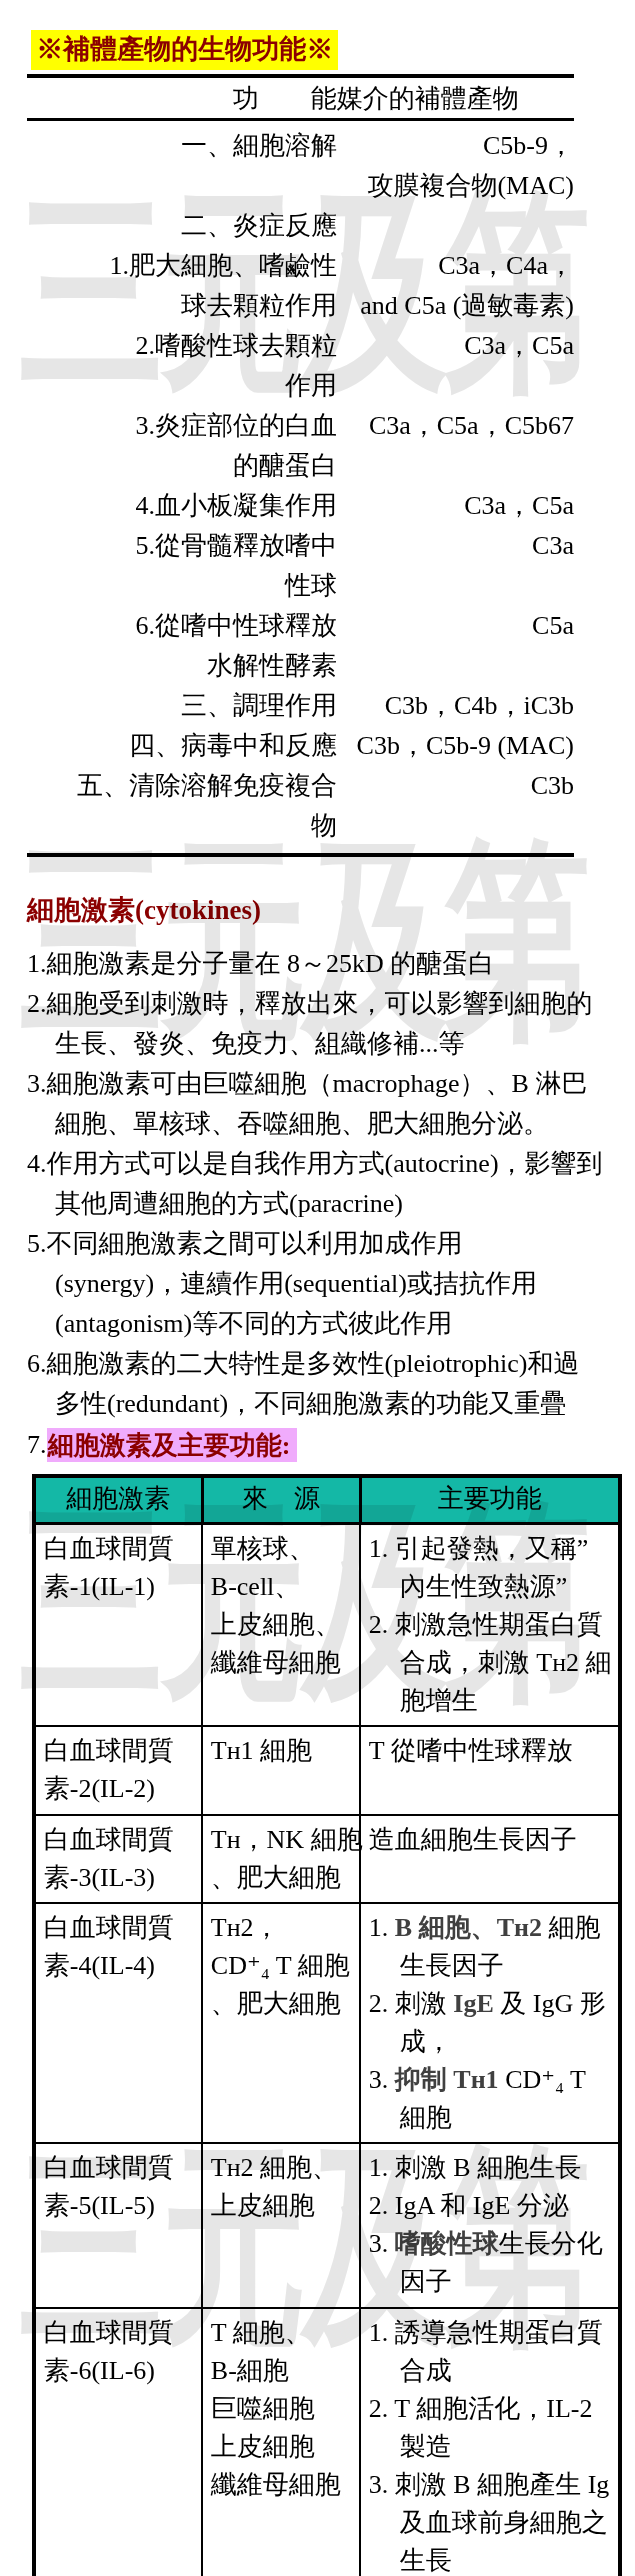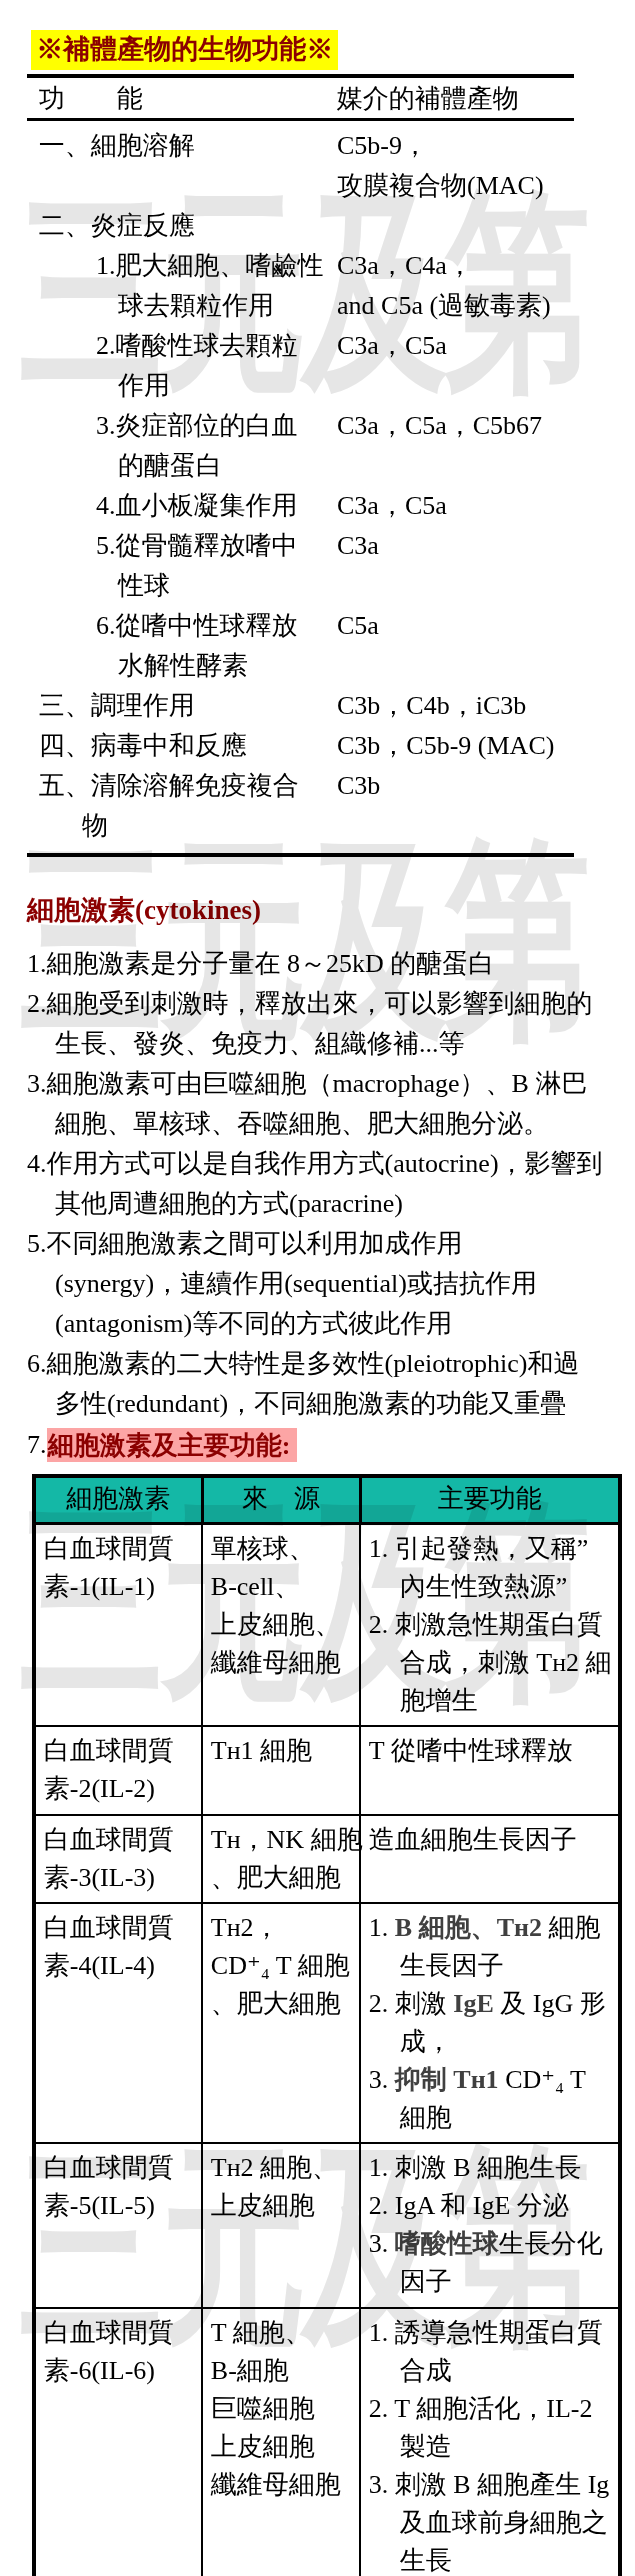--- a/index.html
+++ b/index.html
@@ -15,38 +15,38 @@
     transform:scaleX(0.68);transform-origin:left top;mix-blend-mode:multiply;
   }
   .wm1{top:185px}.wm2{top:833px}.wm3{top:1494px}.wm4{top:2139px}
   .content{position:relative;z-index:1;}
   
   .title{
     display:inline-block;margin:30px 10px 0 31px;padding:3.2px 5.2px;
     background:#FFFF00;color:#8B0000;font-weight:bold;font-size:27px;line-height:1.25;
   }
   
-  .t1{margin:3.9px 0 0 27px;width:547px;border-top:4.5px solid #000;border-bottom:4.5px solid #000;}
+  .t1{margin:3.9px 0 0 27px;width:547px;border-top:4.5px solid #000;border-bottom:4.5px solid #000;text-align:right;}
   .t1head{display:flex;align-items:center;height:40px;border-bottom:3.2px solid #000;}
   .t1h-f{width:298px;padding-left:11.7px;}
   .t1body{padding:5.2px 0 6.5px 0;}
   .t1row{display:flex;}
   .t1f{width:310px;flex:none;}
   .t1p{flex:1;}
   .ln{line-height:40px;white-space:nowrap;}
   .lv1{padding-left:11.7px;}
   .lv1w{padding-left:55px;}
   .lv2{padding-left:69px;}
   .lv2w{padding-left:91px;}
   
   .sec2{margin:36px 0 16px 27px;color:#8B0000;font-weight:bold;font-size:27px;line-height:1.3;}
   .list{margin:3.9px 0 0 27px;width:596px;}
   .cont{padding-left:28px;}
   .item7{line-height:40px;margin-top:1.3px;}
-  .hl{background:#fca5a5;color:#8B0000;font-weight:bold;padding:2.6px 6.5px 2.6px 1.3px;}
+  .hl{background:#f0abfc;color:#8B0000;font-weight:bold;padding:2.6px 6.5px 2.6px 1.3px;}
   
   .t2{border-collapse:collapse;border:4.5px solid #000;margin:9px 0 0 32px;width:586px;table-layout:fixed;}
   .t2 th{background:#14b8a6;border:3.2px solid #000;font-weight:normal;font-size:26px;padding:5.2px 0 6.5px 0;line-height:32px;text-align:center;}
   .t2 td{border:2.6px solid #000;vertical-align:top;padding:5.2px 5.2px 5.2px 7.8px;line-height:38px;}
   .t2 .c1{overflow:hidden;}
   .t2 .c2 .ln, .t2 .c1 .ln{line-height:38px;}
   .fn{padding-left:31px;text-indent:-31px;}
   .red{color:#404040;font-weight:bold;margin-top:35px;}
 </style>
 </head>

